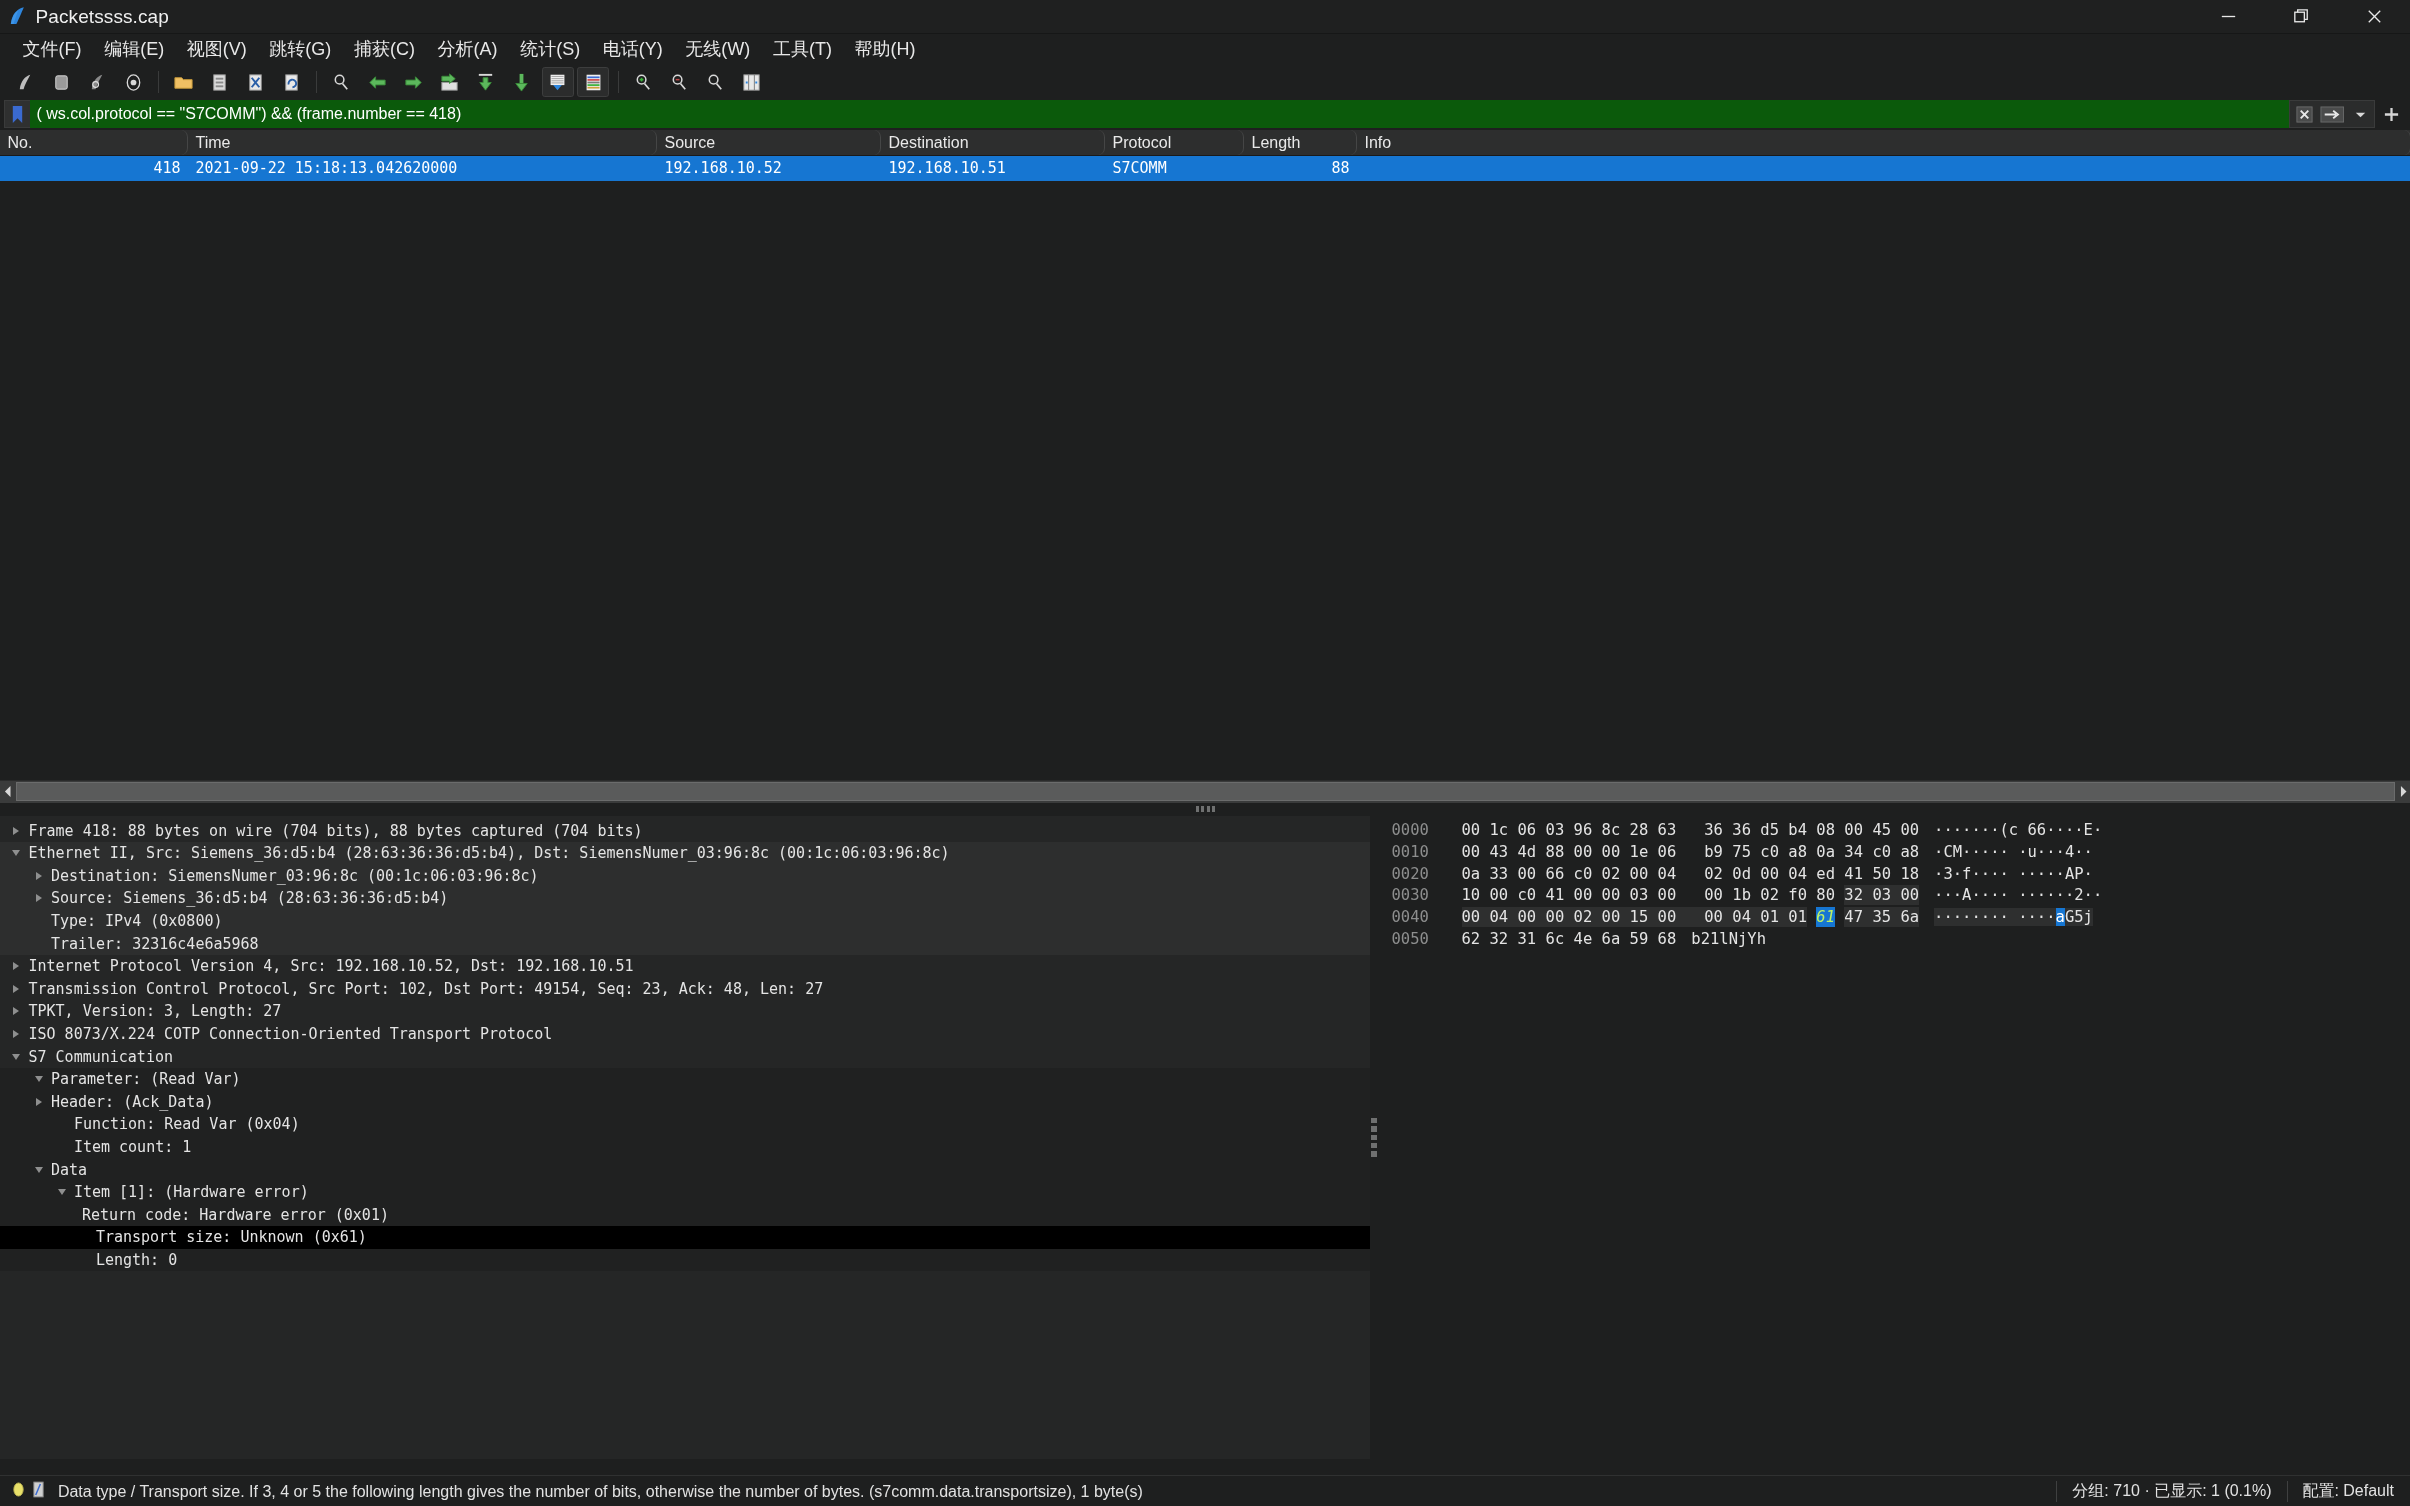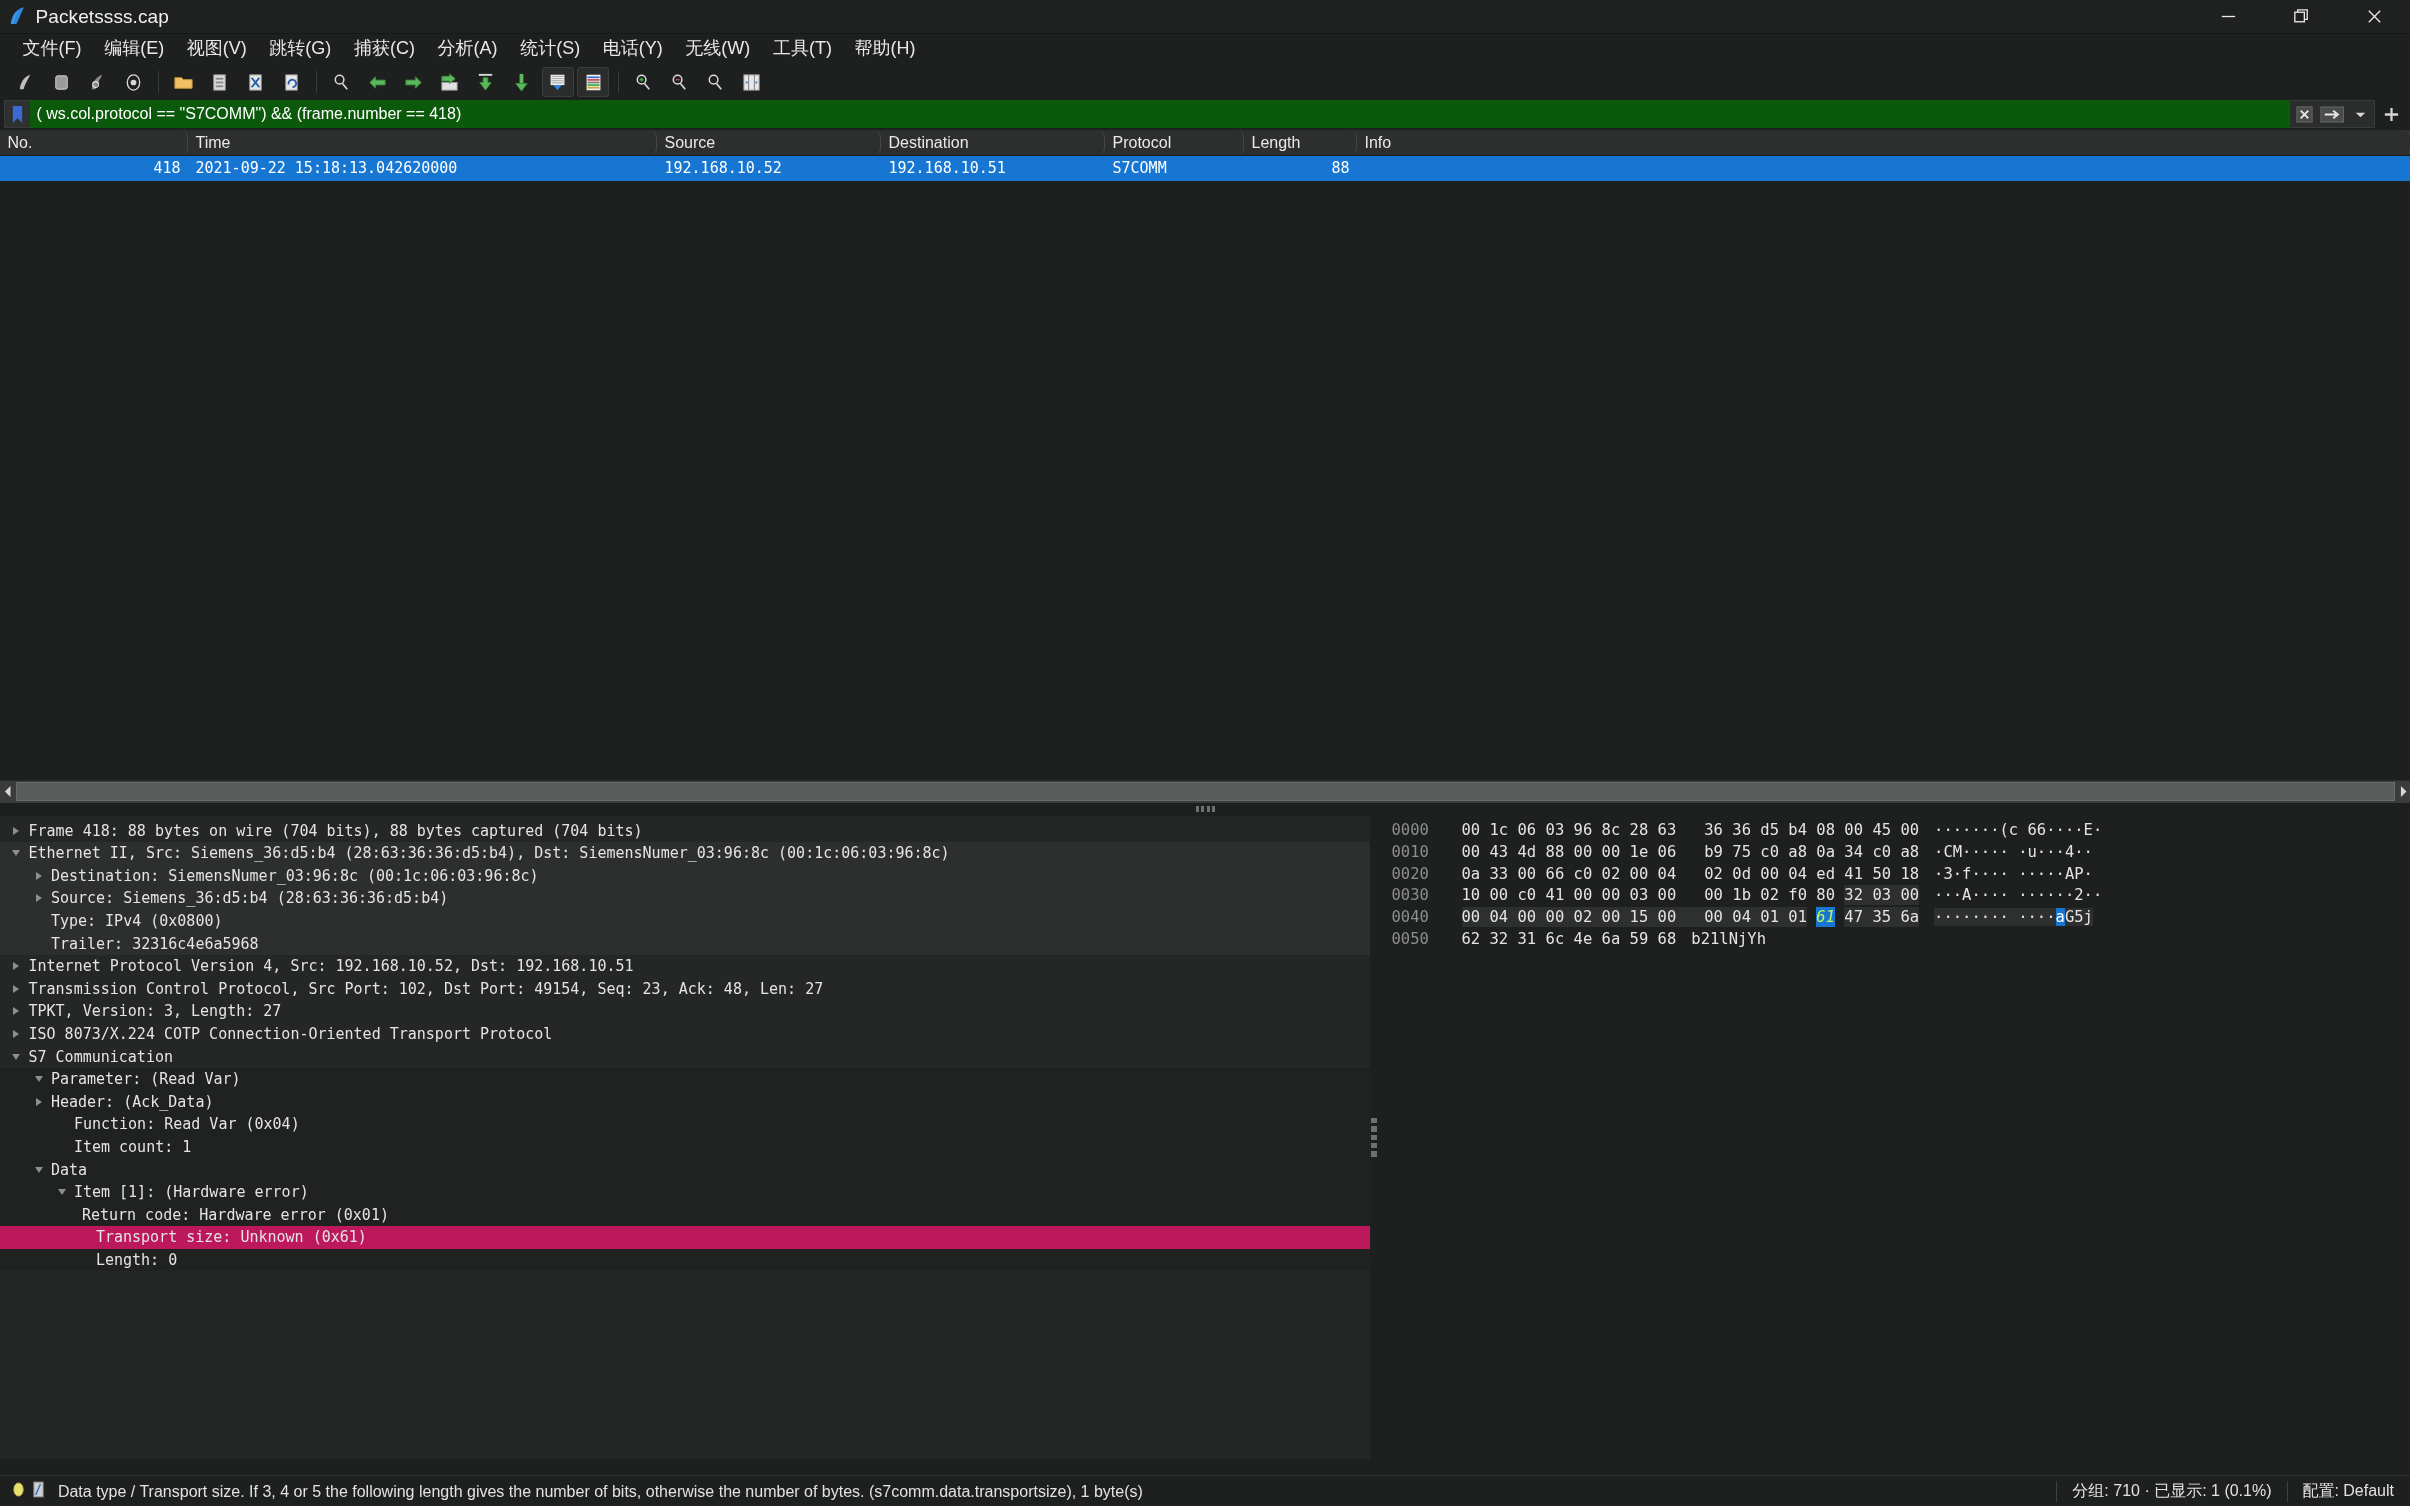--- a/index.html
+++ b/index.html
@@ -18,21 +18,21 @@
     background: #1f2020; border-bottom: 0.9px solid #161717;
   }
   .titlebar .shark { width: 28px; display: flex; justify-content: center; align-items: center; padding-left: 7.5px;}
   .titlebar .title { font-size: 19px; color: #f0f0f0; padding-left: 7.5px; letter-spacing: 0.1px;}
   .titlebar .spacer { flex: 1; }
   .wbtn { width: 73px; height: 34px; display: flex; align-items: center; justify-content: center; }
   .wbtn svg { display:block; }
 
   
   .menubar {
-    height: 30px; min-height: 30px; display: flex; align-items: flex-end;
+    height: 30px; min-height: 30px; display: flex; align-items: center;
     background: #1e1f1f; padding-left: 11.3px; gap: 0px;
   }
   .menu-item {
     font-size: 18px; color: #e8e8e8; padding: 2.8px 11.3px 3.8px 11.3px; white-space: nowrap;
   }
 
   
   .toolbar {
     height: 36px; min-height: 36px; display: flex; align-items: center;
     background: #1e1f1f; padding-left: 7.5px;
@@ -95,21 +95,21 @@
   
   .bottom { flex: 1; display: flex; min-height: 0; background:#1e1f1f; }
   .detail {
     width: 1370px; background: #252626; position: relative; overflow: hidden;
     font-family: "DejaVu Sans Mono", monospace; font-size: 15px; padding-top: 3.8px;
   }
   .dline { height: 22.6px; display: flex; align-items: center; white-space: nowrap; color: #e4e4e4; }
   .dline .tw { width: 21px; display:flex; align-items:center; justify-content:center; flex:none;}
   .dline .txt { padding-left: 1.9px; }
   .dline.hl-wide { background:#2d2e2e; }
-  .dline.hl-dark { background:#be185d; }
+  .dline.hl-dark { background:#000000; }
   .dline.hl-mid  { background:#202121; }
   .tri { width: 0; height: 0; }
   .tri.right { border-left: 6.6px solid #8e8f8f; border-top: 4.7px solid transparent; border-bottom: 4.7px solid transparent; }
   .tri.down  { border-top: 6.6px solid #8e8f8f; border-left: 4.7px solid transparent; border-right: 4.7px solid transparent; }
 
   .vsplit { width: 8.5px; background:#1e1f1f; display:flex; align-items:center; justify-content:center;}
   .vsplit .grip { display:flex; flex-direction:column; gap:2.8px;}
   .vsplit .grip i { width:5.6px; height:5.6px; background:#6f7070; display:block; }
 
   .hexpane {

